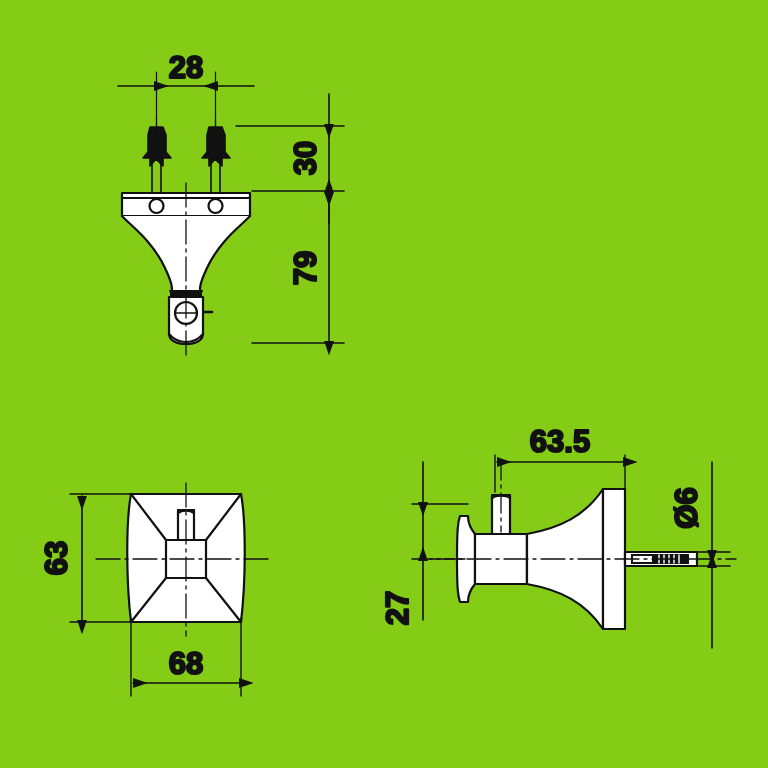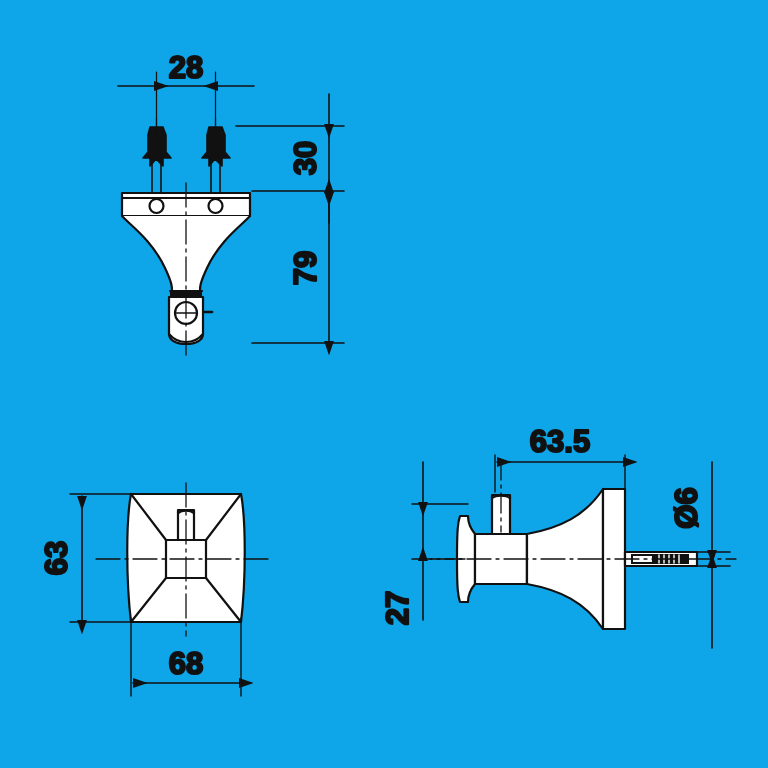--- a/index.html
+++ b/index.html
@@ -4,21 +4,21 @@
 <style>
   html, body {
     margin: 0;
     padding: 0;
     background: #ffffff;
   }
   #sheet {
     position: relative;
     width: 768px;
     height: 768px;
-    background: #0ea5e9;
+    background: #84cc16;
     overflow: hidden;
     font-family: "Liberation Sans", sans-serif;
   }
   #sheet svg {
     display: block;
   }
   .dimtext {
     font-family: "Liberation Sans", sans-serif;
     font-size: 31px;
     font-weight: 700;

